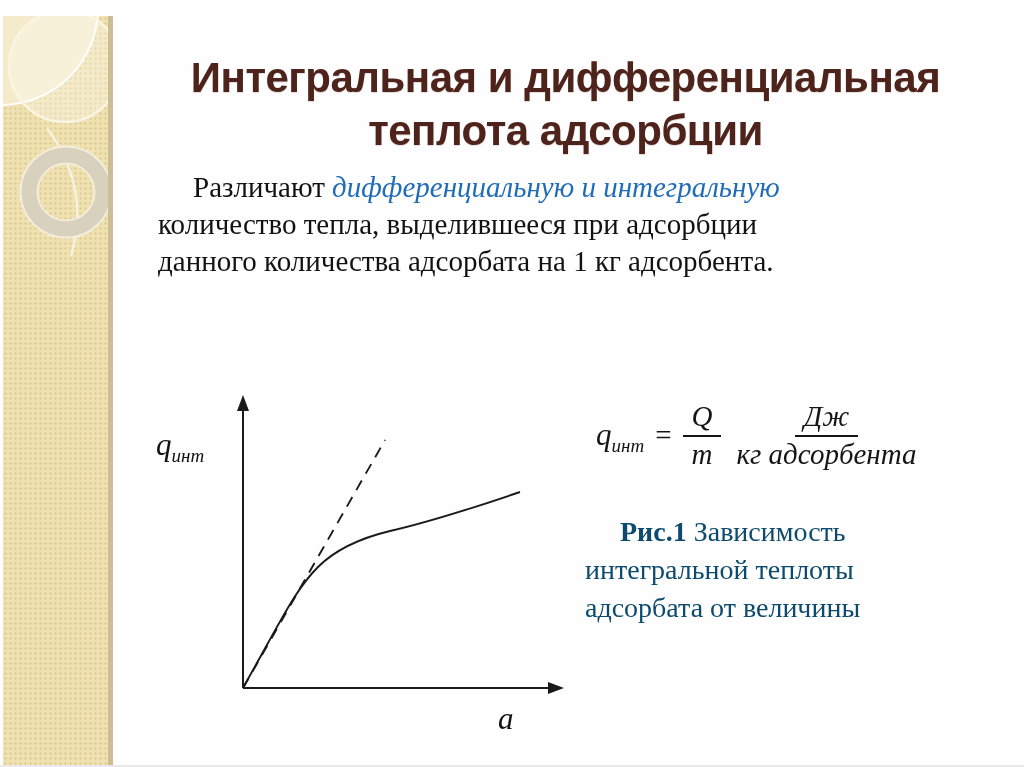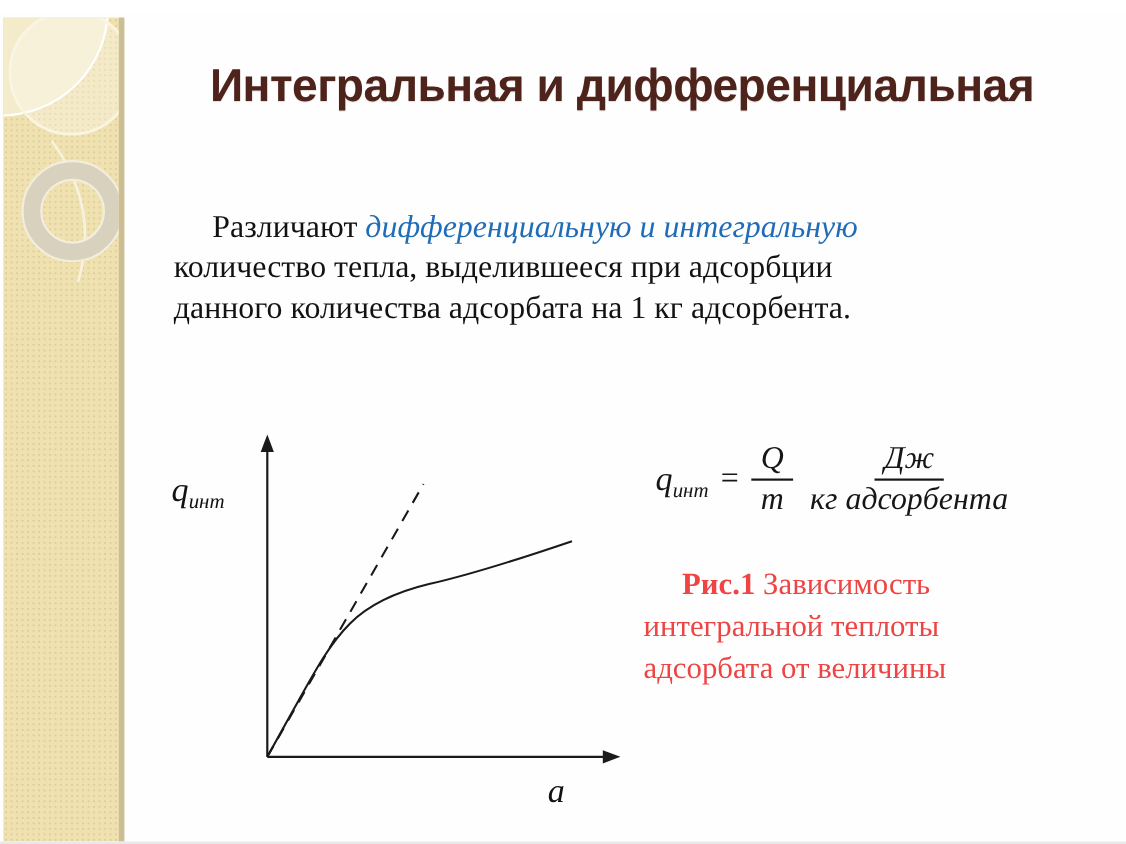--- a/index.html
+++ b/index.html
@@ -30,21 +30,21 @@
     text-align:center;
     font-family:"Liberation Sans",sans-serif;
     font-weight:600;
     font-size:42px;line-height:53px;
     color:#4e231b;
     letter-spacing:-0.5px;
     text-shadow:0 1px 1px rgba(100,60,45,0.18);
   }
   
   .bodytext{
-    position:absolute;left:158px;top:175px;
+    position:absolute;left:158px;top:156px;
     font-size:29px;line-height:37px;color:#121212;
   }
   .line{white-space:nowrap;}
   .line.indent{padding-left:35px;}
   .em-blue{color:#1f6cb8;font-style:italic;}
   .em-it{font-style:italic;}
   
   .graph-svg{position:absolute;left:140px;top:372px;}
   .y-label{
     position:absolute;left:156px;top:414px;
@@ -63,21 +63,21 @@
   }
   .f-lhs{font-size:31px;white-space:nowrap;}
   .f-eq{font-style:normal;font-size:29px;}
   .frac{display:inline-flex;flex-direction:column;align-items:center;line-height:1.06;}
   .frac .num{border-bottom:2.5px solid #161616;padding:0 9px 3px;}
   .frac .den{padding-top:2px;white-space:nowrap;}
   .frac.units .den{padding-left:4px;padding-right:4px;}
   
   .caption{
     position:absolute;left:585px;top:500px;width:345px;
-    font-size:28px;line-height:38px;color:#ef4444;
+    font-size:28px;line-height:38px;color:#0c4a6e;
   }
   .caption .bold{font-weight:bold;}
 </style>
 </head>
 <body>
 
 <div class="slide">
 
   <div class="sidebar">
     <svg width="105" height="300" viewBox="0 0 105 300">
@@ -85,20 +85,21 @@
       <circle cx="62" cy="50" r="56" fill="rgba(255,255,255,0.30)" stroke="#faf5e3" stroke-width="2.5"></circle>
       <path d="M44,112 Q88,172 68,240" fill="none" stroke="#f7f1df" stroke-width="2.5"></path>
       <circle cx="63" cy="176" r="37" fill="none" stroke="#d8d1bd" stroke-width="17"></circle>
       <circle cx="63" cy="176" r="45.5" fill="none" stroke="#f2eddc" stroke-width="2"></circle>
       <circle cx="63" cy="176" r="28.5" fill="none" stroke="#f2eddc" stroke-width="2"></circle>
     </svg>
   </div>
 
   <div class="title">
     <div class="line">Интегральная и дифференциальная</div>
+    <div class="line">теплота адсорбции</div>
   </div>
 
   <div class="bodytext">
     <div class="line indent"><span>Различают </span><span class="em-blue">дифференциальную и интегральную</span></div>
     <div class="line">количество тепла, выделившееся при адсорбции</div>
     <div class="line">данного количества адсорбата на 1 кг адсорбента.</div>
   </div>
 
   <svg class="graph-svg" width="440" height="345" viewBox="0 0 440 345">
     <line x1="103" y1="303" x2="103" y2="18" stroke="#1a1a1a" stroke-width="2"></line>

